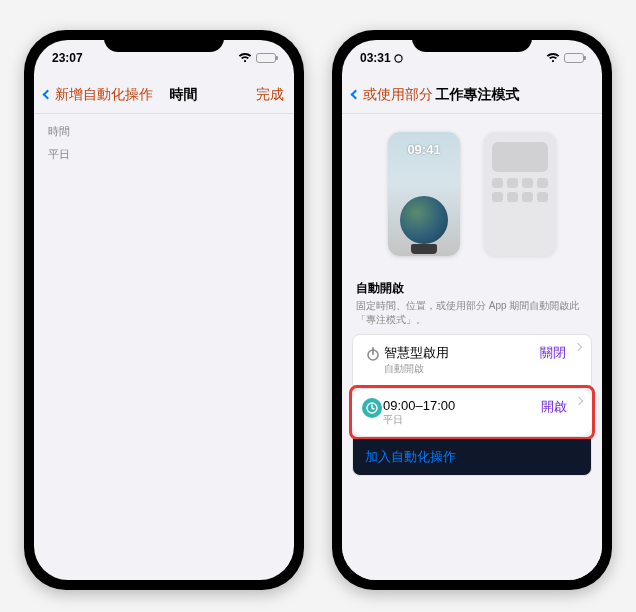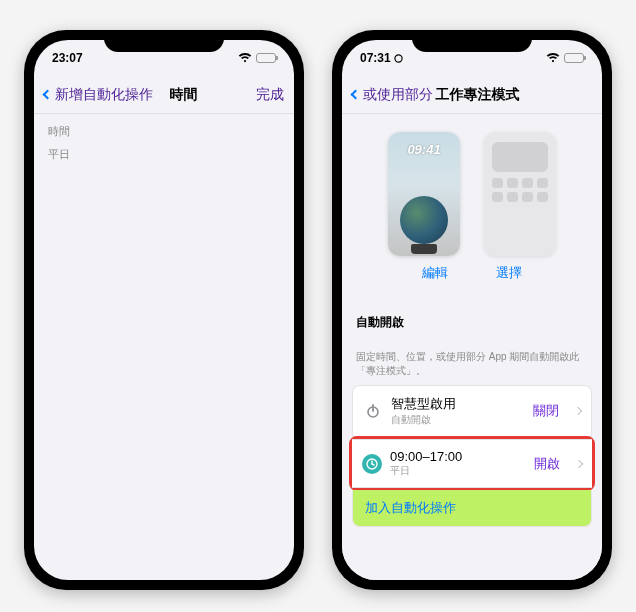--- a/index.html
+++ b/index.html
@@ -56,21 +56,21 @@
   .navbar {
     height: 38px;
     display: flex;
     align-items: center;
     justify-content: space-between;
     padding: 0 10px;
     background: #f2f2f7;
     border-bottom: 0.5px solid rgba(0,0,0,.08);
     font-size: 14px;
   }
-  .nav-left, .nav-right { color:#4c1d95; display:flex; align-items:center; gap:2px; min-width:70px }
+  .nav-left, .nav-right { color:#c2410c; display:flex; align-items:center; gap:2px; min-width:70px }
   .nav-right { justify-content:flex-end; }
   .nav-title { font-weight:600; color:#000; }
   .chevron-left {
     width:7px;height:7px;border-left:2px solid #007aff;border-bottom:2px solid #007aff;
     transform:rotate(45deg); margin-right:2px;
   }
   .content { flex:1; overflow-y:auto; }
   .content::-webkit-scrollbar { width:0; }
 
   
@@ -93,21 +93,21 @@
     display:flex;align-items:center;justify-content:center;
     font-size:13px;
   }
   .day.sel { background:#35b3b3; color:#fff; }
   .day.unsel { background:#efefef; color:#999; }
   .foot-label { font-size:11px; color:#888; padding:4px 14px; }
 
   
   .rp-content { background:#f2f2f7; }
   .lockscreen-row {
-    display:flex; justify-content:center; gap:24px; padding:18px 0 8px;font-style:italic;
+    display:flex; justify-content:center; gap:24px; padding:18px 0 8px;
   }
   .lockpreview {
     width:72px; height:124px; border-radius:12px;
     background: linear-gradient(#c9dce4,#d6e4ea 40%,#c4c4c4);
     position:relative; overflow:hidden;
     box-shadow:0 1px 4px rgba(0,0,0,.15);
   }
   .lockpreview .clock { position:absolute; top:10px; left:0; right:0; text-align:center; color:#fff; font-size:13px; font-weight:700; text-shadow:0 0 2px rgba(0,0,0,.4);}
   .lockpreview .globe { position:absolute; bottom:12px; left:12px; width:48px;height:48px; border-radius:50%; background: radial-gradient(circle at 35% 35%, #5a8c6e 0%, #2e5f7a 55%, #1b3b4e 100%); }
   .lockpreview .stand { position:absolute; bottom:2px; left:50%; transform:translateX(-50%); width:26px;height:10px; background:#3a3a3a; border-radius:2px 2px 4px 4px;}
@@ -115,38 +115,38 @@
     width:72px; height:124px; border-radius:12px; background:#e7e7ea;
     display:flex; flex-direction:column; gap:6px; padding:10px 8px;
     box-shadow:0 1px 4px rgba(0,0,0,.1);
   }
   .widget-big { height:30px; background:#d1d1d4; border-radius:6px;}
   .icon-grid { display:grid; grid-template-columns:repeat(4,1fr); gap:4px;}
   .icon-grid div { height:10px; background:#d1d1d4; border-radius:3px;}
   .preview-lbl-row { display:flex; justify-content:center; gap:48px; color:#007aff; font-size:13px; padding-bottom:16px;}
 
   .sec-head { font-size:12px; font-weight:600; color:#000; padding:16px 14px 2px;}
-  .sec-sub { font-size:10px; color:#888; padding:0 14px 8px; line-height:1.35;margin-top:17px;}
-
-  .cell-r { display:flex; align-items:center; gap:8px; padding:9px 10px; font-size:13px; border-bottom:0.5px solid #eee; position:relative; }
+  .sec-sub { font-size:10px; color:#888; padding:0 14px 8px; line-height:1.35;}
+
+  .cell-r { display:flex; align-items:flex-start; gap:1px; padding:9px 10px; font-size:13px; border-bottom:0.5px solid #eee; position:relative; }
   .cell-r:last-child { border-bottom:none;}
   .cell-r .txtcol { flex:1; display:flex; flex-direction:column; }
   .cell-r .sub { font-size:10px; color:#999; }
   .cell-r .rval { color:#6d28d9; margin-right:8px;padding-left:23px; }
   .chev {
     width:6px;height:6px;border-right:1.5px solid #c1c1c4;border-top:1.5px solid #c1c1c4;
     transform:rotate(45deg);
   }
   .ic { width:20px;height:20px;border-radius:10px; display:flex;align-items:center;justify-content:center; flex:none;}
   .ic svg{display:block;}
   .highlight-box {
     border:3px solid #e53935; border-radius:8px;
     margin:-1px 7px;
   }
-  .link-cell { color:#007aff; padding:9px 12px; font-size:13px; background:#bef264; border-radius:0 0 8px 8px; margin:0 10px; border:0.5px solid #e3e3e3; border-top:none;}
+  .link-cell { color:#007aff; padding:9px 12px; font-size:13px; background:#0f172a; border-radius:0 0 8px 8px; margin:0 10px; border:0.5px solid #e3e3e3; border-top:none;}
   .battery {
     width:20px;height:10px;border:1px solid #999;border-radius:3px;position:relative;
   }
   .battery::after{content:"";position:absolute;right:-3px;top:2px;width:2px;height:4px;background:#999;border-radius:0 1px 1px 0;}
   .battery .fill{height:100%;border-radius:2px;}
   .bat-green .fill{ background:#ffcc00; width:60%; }
   .bat-normal .fill{ background:#000; width:55%; }
 </style>
 </head>
 <body>
@@ -178,21 +178,21 @@
       <div class="foot-label">平日</div>
     </div>
   </div>
 </div>
 
 <div class="phone">
   <div class="notch"></div>
   <div class="screen">
     <div class="statusbar">
       <span>
-        <span>07:31</span>
+        <span>03:31</span>
         <svg width="9" height="9" viewBox="0 0 10 10" style="vertical-align:-1px">
             <circle cx="5" cy="5" r="4" fill="none" stroke="#000" stroke-width="1.3"></circle>
           </svg>
       </span>
       <span class="status-icons">
         <svg width="14" height="10" viewBox="0 0 14 10">
             <path d="M7 9.2a1.1 1.1 0 100-2.2 1.1 1.1 0 000 2.2zM3 4.8a6 6 0 018 0l-1.3 1.3a4.1 4.1 0 00-5.4 0L3 4.8zM.7 2.5a9.4 9.4 0 0112.6 0l-1.3 1.3a7.5 7.5 0 00-10 0L.7 2.5z" fill="#000"></path>
           </svg>
         <span class="battery bat-green"><span class="fill"></span></span>
       </span>
@@ -220,24 +220,20 @@
             <div></div>
               <div></div>
               <div></div>
               <div></div>
             <div></div>
               <div></div>
               <div></div>
               <div></div>
           </div>
         </div>
-      </div>
-      <div class="preview-lbl-row">
-        <span>編輯</span>
-        <span>選擇</span>
       </div>
 
       <div class="sec-head">自動開啟</div>
       <div class="sec-sub">固定時間、位置，或使用部分 App 期間自動開啟此「專注模式」。</div>
 
       <div class="cell-group2" style="border-radius:8px 8px 0 0;">
         <div class="cell-r">
           <span class="ic">
             <svg width="16" height="16" viewBox="0 0 16 16">
                 <circle cx="8" cy="9" r="5" fill="none" stroke="#8e8e93" stroke-width="1.6"></circle>
@@ -247,21 +243,21 @@
           <span class="txtcol">
             <span>智慧型啟用</span>
             <span class="sub">自動開啟</span>
           </span>
           <span class="rval">關閉</span>
           <span class="chev"></span>
         </div>
       </div>
 
       <div class="highlight-box">
-        <div class="cell-group2" style="margin:0;border-radius:0;border-left:none;border-right:none;">
+        <div class="cell-group2" style="margin:0;border-radius:12px;border-left:none;border-right:none;">
           <div class="cell-r">
             <span class="ic" style="background:#30b5b0">
               <svg width="12" height="12" viewBox="0 0 12 12">
                   <circle cx="6" cy="6" r="5" fill="none" stroke="#fff" stroke-width="1.4"></circle>
                   <path d="M6 3v3l2 1" stroke="#fff" stroke-width="1.4" fill="none" stroke-linecap="round"></path>
                 </svg>
             </span>
             <span class="txtcol">
               <span>09:00–17:00</span>
               <span class="sub">平日</span>

